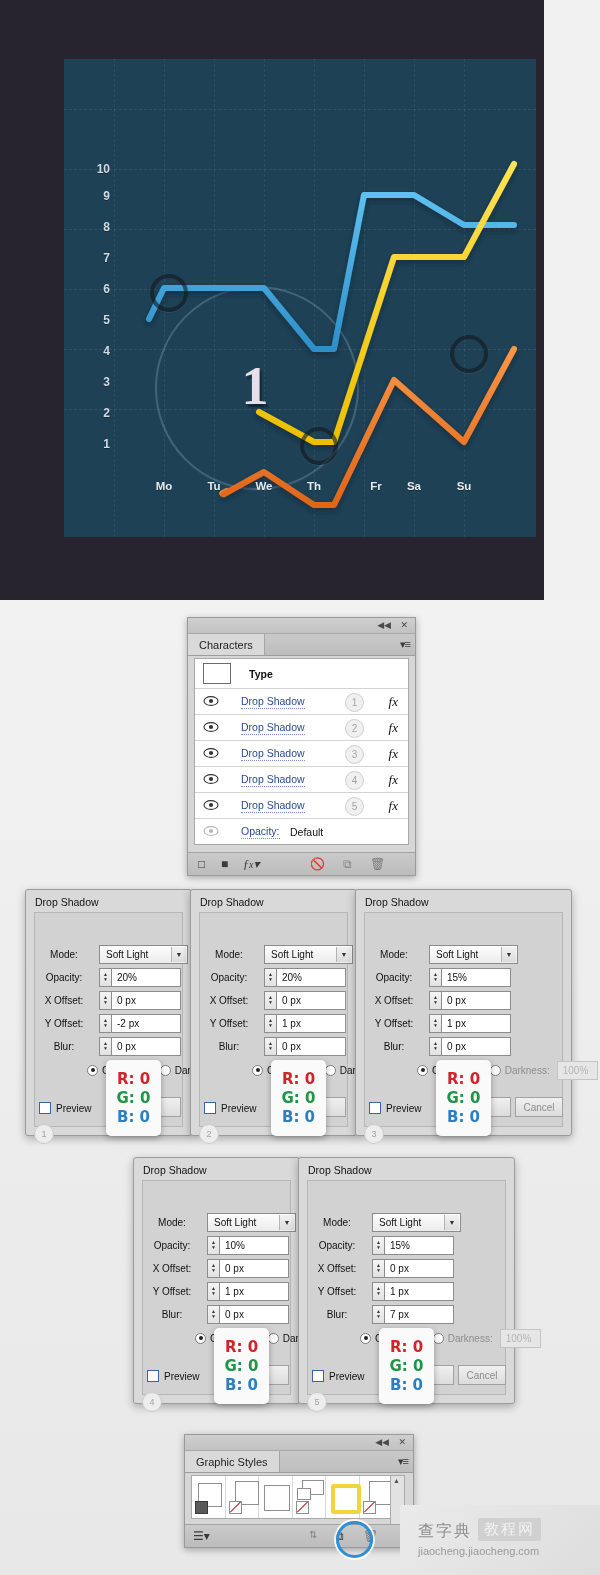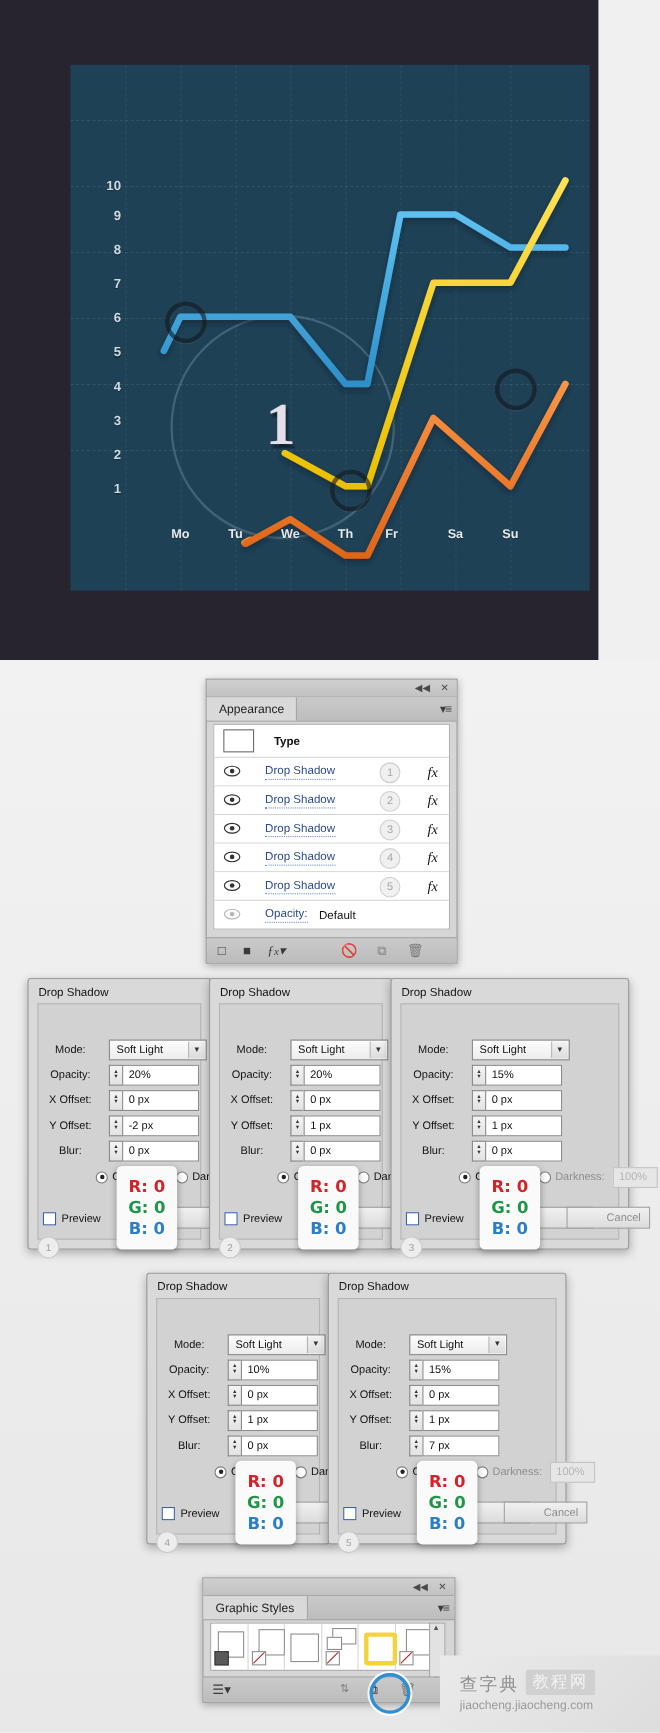--- a/index.html
+++ b/index.html
@@ -84,21 +84,21 @@
      border:1px solid #8c8c8c;border-right:none;display:flex;flex-direction:column;
      align-items:center;justify-content:center;font-size:5px;line-height:5px;color:#333;}
   .txt{height:17px;background:#fff;border:1px solid #8c8c8c;display:flex;align-items:center;
      padding-left:5px;font-size:10px;color:#111;}
   .radio{width:9px;height:9px;border-radius:50%;border:1px solid #7b7b7b;background:#fff;
      display:inline-flex;align-items:center;justify-content:center;}
   .radio i{width:4px;height:4px;border-radius:50%;background:#222;display:block;}
   .clr-sw{width:15px;height:13px;background:#1a1a1a;border:1px solid #6a6a6a;}
   .chk{width:10px;height:10px;background:#fff;border:1px solid #3c62a8;}
   .dlg-btn{height:18px;background:linear-gradient(180deg,#f0f0f0,#dcdcdc);border:1px solid #a2a2a2;
-     display:flex;align-items:center;justify-content:center;font-size:10px;color:#8d8d8d;padding-left:28px;}
+     display:flex;align-items:center;justify-content:center;font-size:10px;color:#8d8d8d;}
   .dlg-num{position:absolute;width:18px;height:18px;border-radius:50%;background:#ededed;
      border:1px solid #cccccc;color:#a0a0a0;font-size:9px;display:flex;align-items:center;
      justify-content:center;}
   .rgb-card{position:absolute;width:55px;height:76px;background:#fafafa;border-radius:5px;
      box-shadow:0 2px 6px rgba(0,0,0,.3);display:flex;flex-direction:column;
      align-items:center;justify-content:center;gap:1px;}
   .rgb-card div{font-size:15px;font-weight:bold;font-family:"DejaVu Sans",sans-serif;line-height:18px;}
 
   
   #gstyles{left:184px;top:1434px;width:228px;height:112px;}
@@ -187,36 +187,36 @@
     </svg>
 
     <div class="dot-marker" style="left:86px;top:215px"></div>
     <div class="dot-marker" style="left:236px;top:368px"></div>
     <div class="dot-marker" style="left:386px;top:276px"></div>
 
     <div class="xlab" style="left:80px;top:421px">Mo</div>
     <div class="xlab" style="left:130px;top:421px">Tu</div>
     <div class="xlab" style="left:180px;top:421px">We</div>
     <div class="xlab" style="left:230px;top:421px">Th</div>
-    <div class="xlab" style="left:272px;top:421px">Fr</div>
+    <div class="xlab" style="left:292px;top:421px">Fr</div>
     <div class="xlab" style="left:330px;top:421px">Sa</div>
     <div class="xlab" style="left:380px;top:421px">Su</div>
   </div>
 </div>
 
 <div id="lower"></div>
 
 <div class="panel" id="appearance">
   <div class="panel-topbar">
     <span class="tb-btn" style="right:24px">◀◀</span>
     <span class="tb-btn" style="right:7px">✕</span>
   </div>
   <div class="panel-tabrow">
     <div class="panel-tab">
-      <span>Appearance</span>
+      <span>Characters</span>
     </div>
     <span class="panel-menu">▾≡</span>
   </div>
 
   <div id="app-list">
 
     <div class="app-row" style="height:29px">
       <span class="app-swatch"></span>
       <span class="app-label plain" style="font-weight:bold;left:54px">Type</span>
     </div>

